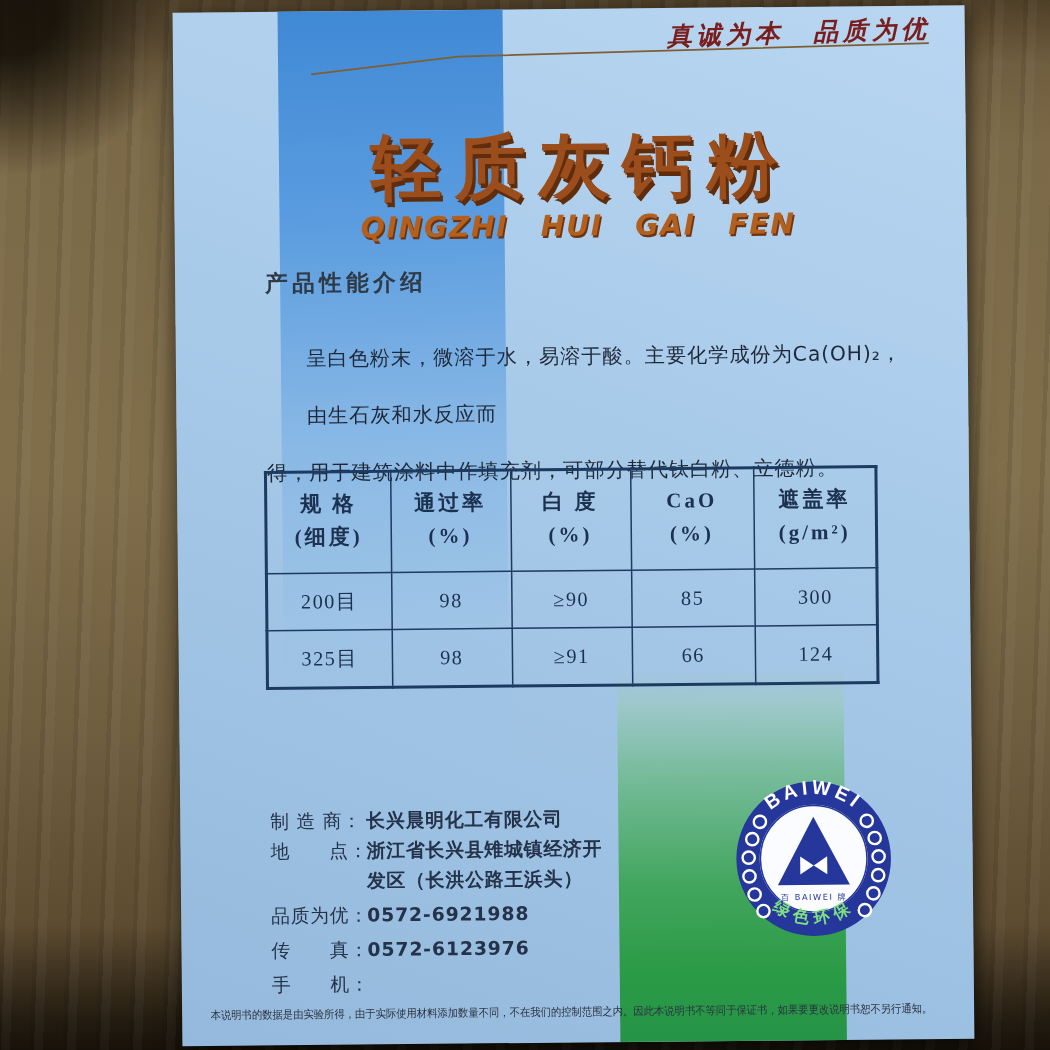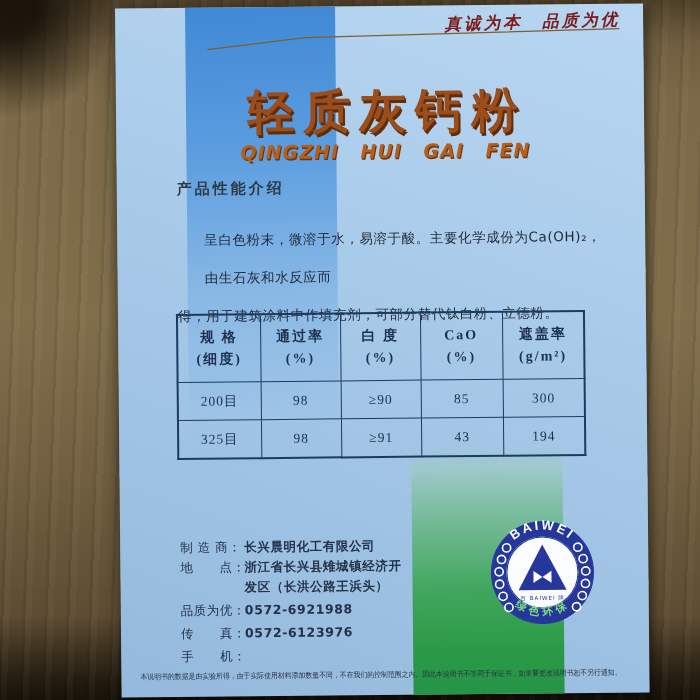--- a/index.html
+++ b/index.html
@@ -149,22 +149,22 @@
         <td>200目</td>
         <td>98</td>
         <td>≥90</td>
         <td>85</td>
         <td>300</td>
       </tr>
       <tr>
         <td>325目</td>
         <td>98</td>
         <td>≥91</td>
-        <td>43</td>
-        <td>194</td>
+        <td>66</td>
+        <td>124</td>
       </tr>
     </tbody>
       </table>
   </div>
 
   <div class="contact">
     <div class="crow">
       <span class="lab">制 造 商：</span>
       <span class="val">长兴晨明化工有限公司</span>
     </div>

